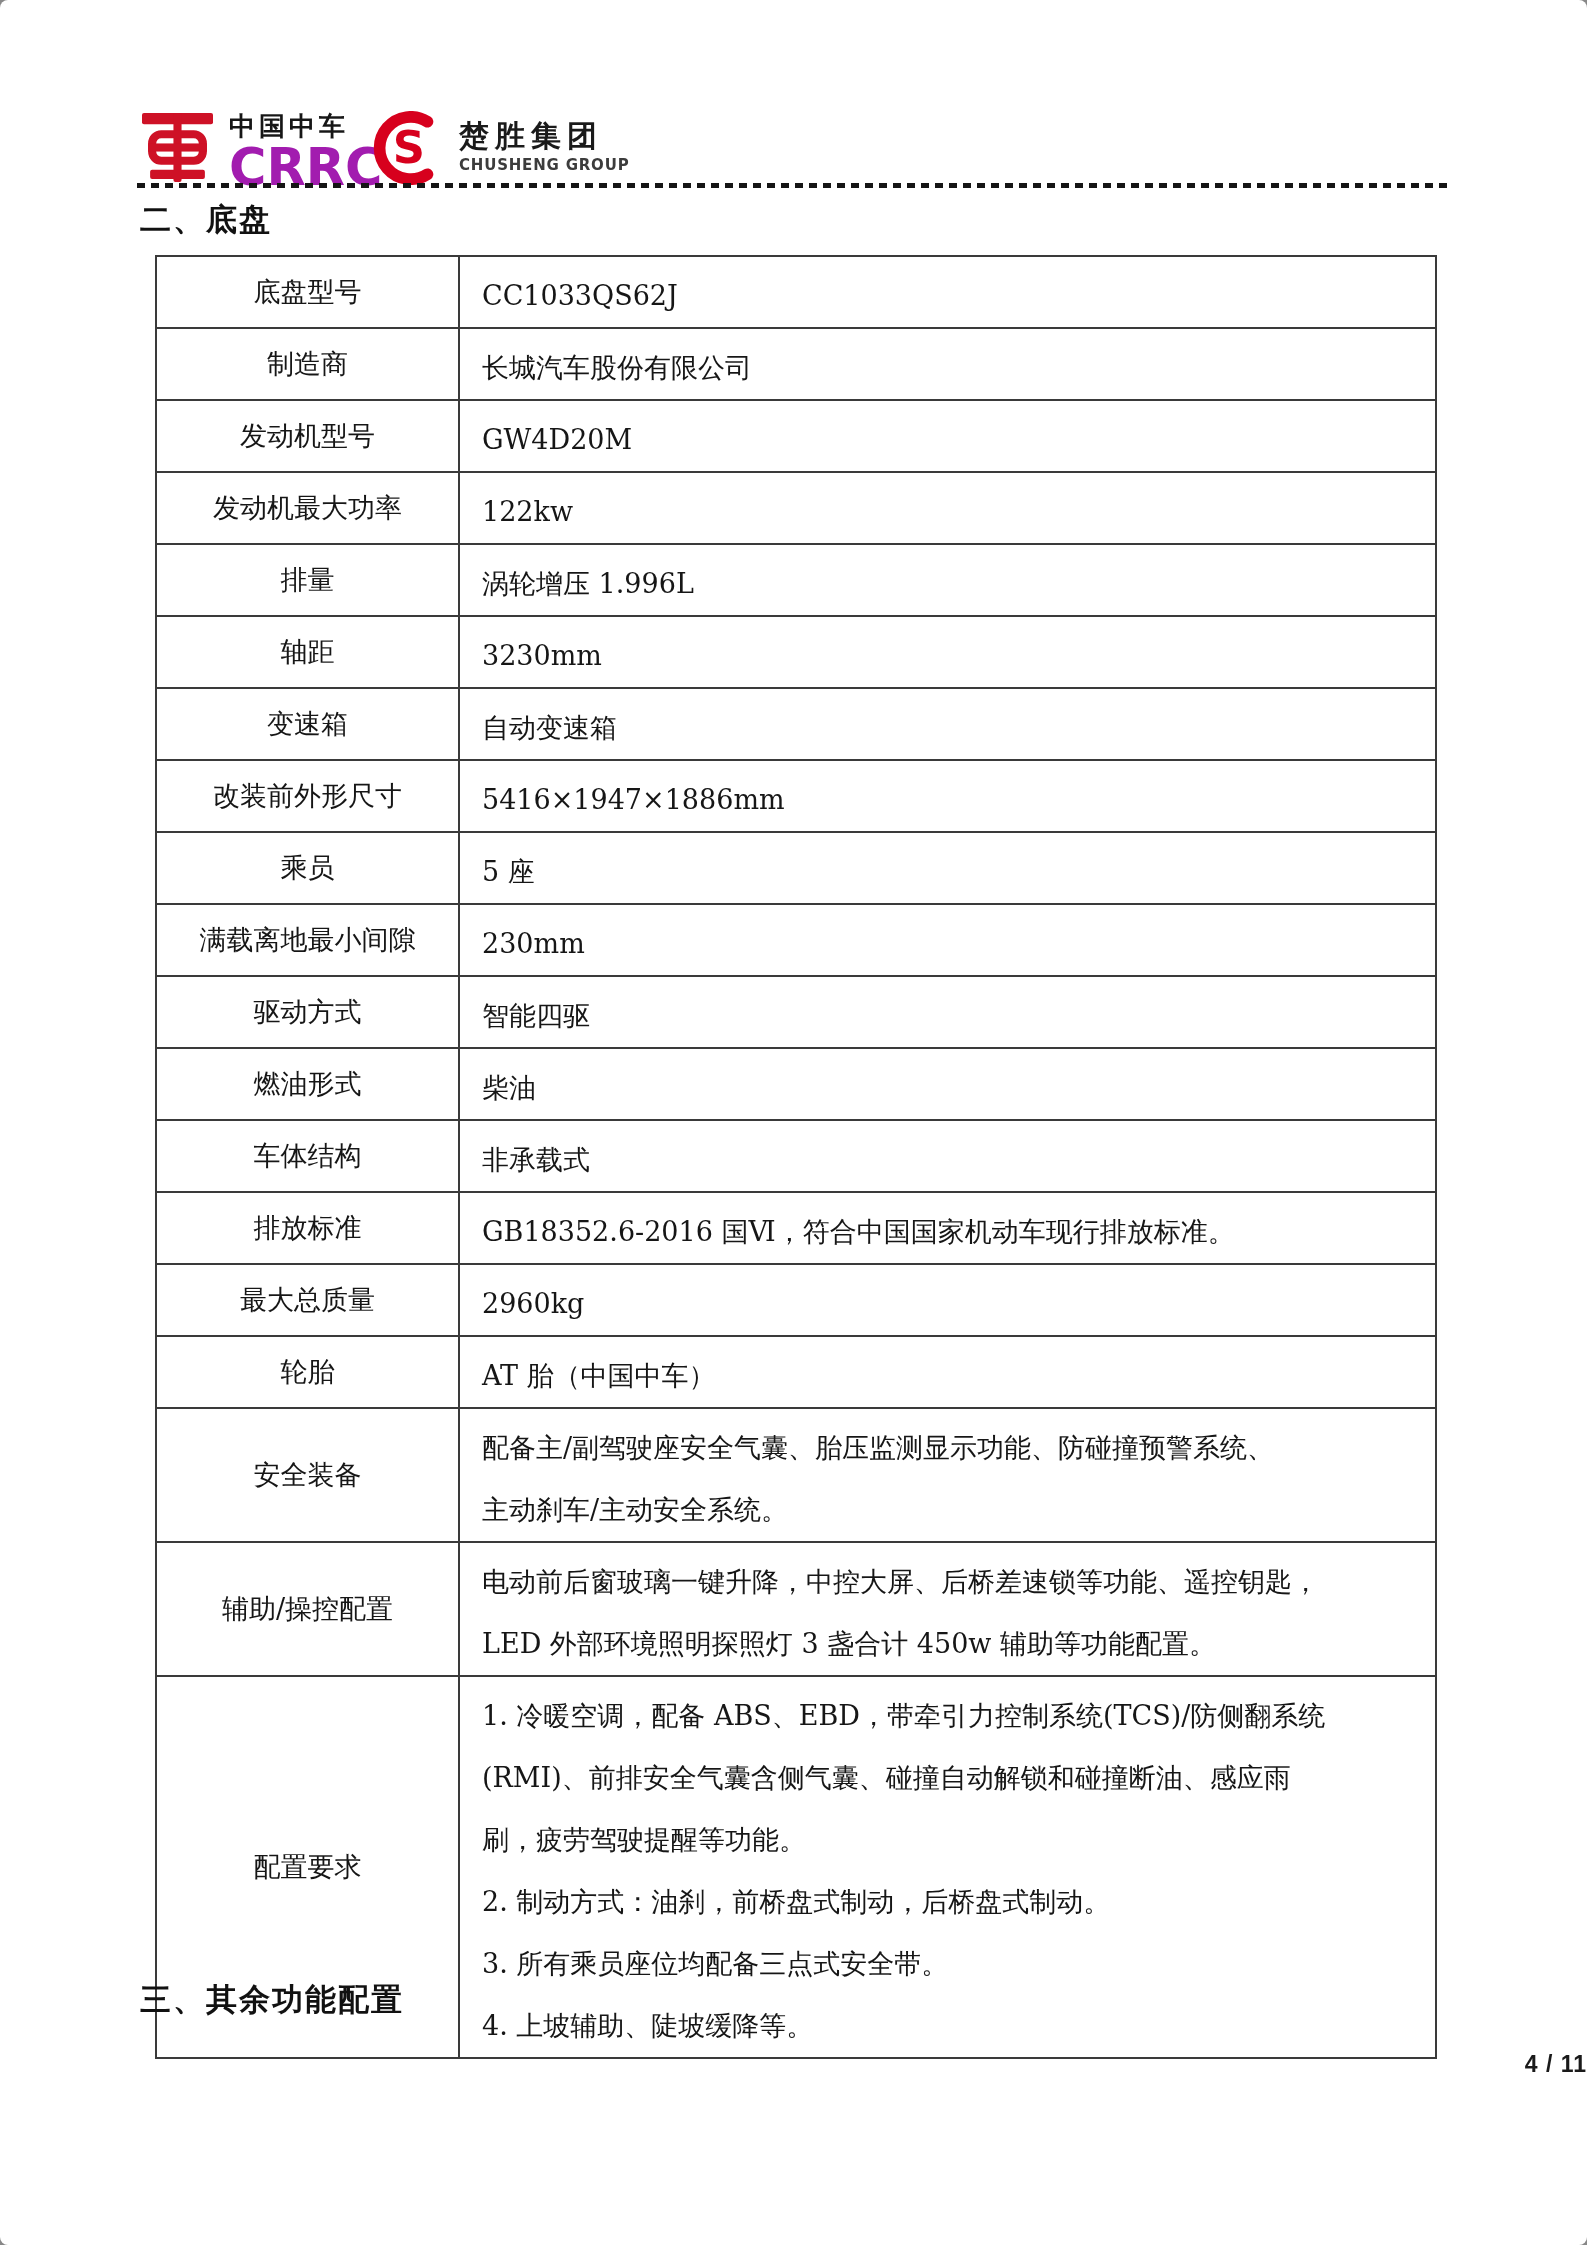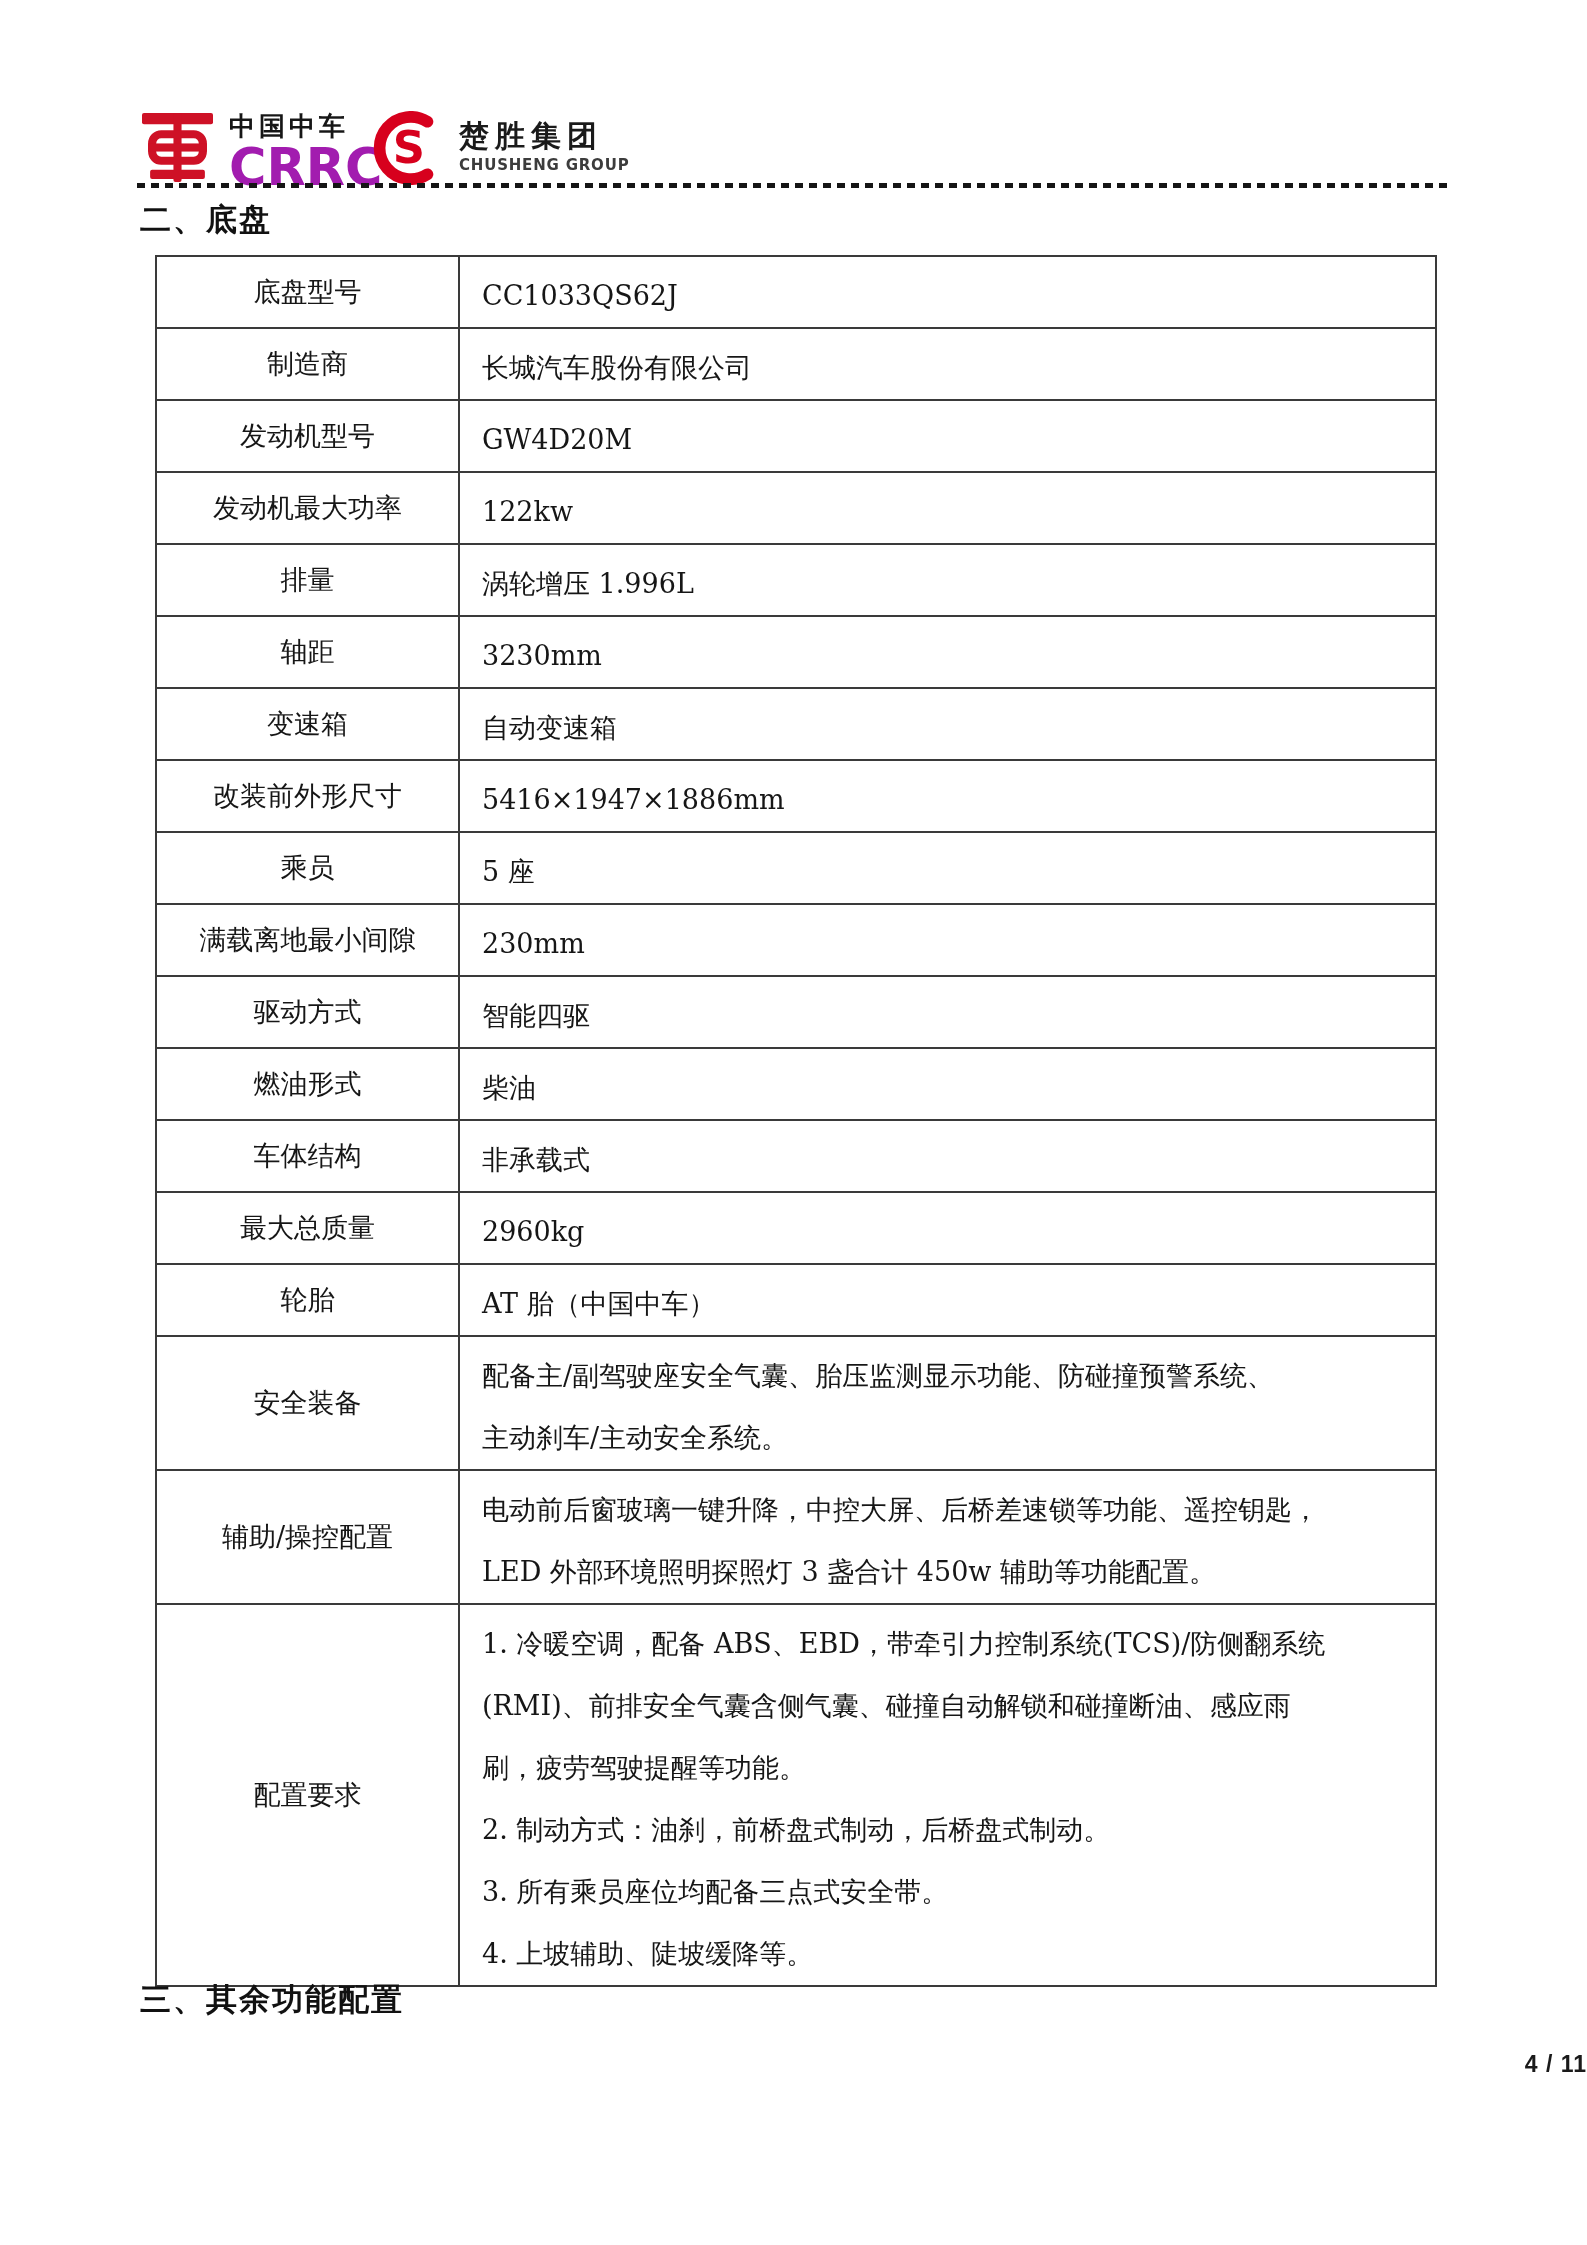--- a/index.html
+++ b/index.html
@@ -4,20 +4,21 @@
 <style>
   html,body { margin:0; padding:0; background:#888; }
   .page {
     position:relative;
     width:1587px; height:2245px;
     margin:0 auto;
     background:#ffffff;
     font-family:"DejaVu Serif","Liberation Serif",serif;
     color:#141414;
     overflow:hidden;
+    border-radius:8px;
   }
 
   
   .crrc-emblem {
     position:absolute; left:142px; top:113px;
     width:71px; height:69px;
     color:var(--crrc-red,#CE1126);
   }
   .crrc-text {
     position:absolute; left:229px; top:113px;
@@ -168,20 +169,24 @@
         </tr>
         <tr>
           <td class="label">燃油形式</td>
           <td class="value">柴油</td>
         </tr>
         <tr>
           <td class="label">车体结构</td>
           <td class="value">非承载式</td>
         </tr>
         <tr>
+          <td class="label">排放标准</td>
+          <td class="value">GB18352.6-2016 国Ⅵ，符合中国国家机动车现行排放标准。</td>
+        </tr>
+        <tr>
           <td class="label">最大总质量</td>
           <td class="value">2960kg</td>
         </tr>
         <tr>
           <td class="label">轮胎</td>
           <td class="value">AT 胎（中国中车）</td>
         </tr>
         <tr>
           <td class="label">安全装备</td>
           <td class="value">配备主/副驾驶座安全气囊、胎压监测显示功能、防碰撞预警系统、

